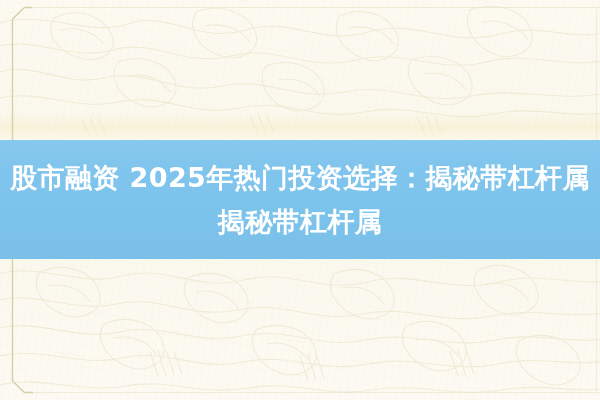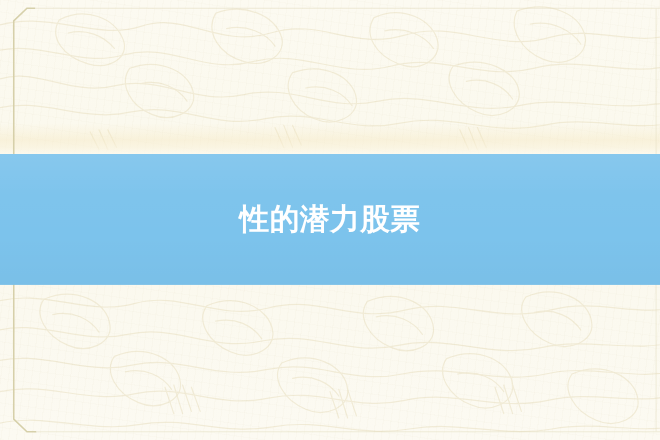--- a/index.html
+++ b/index.html
@@ -197,16 +197,17 @@
       <path d="M 33 392.5 L 600 392.5" fill="none" stroke="#e3ddbe" stroke-width="1.1" opacity="0.5"></path>
       <path d="M 596.5 8 L 596.5 392" fill="none" stroke="#e3ddbe" stroke-width="1.1" opacity="0.4"></path>
     </svg>
   </div>
 
   <div class="ribbon">
     <div class="ribbon-sheen"></div>
   </div>
 
   <div class="headline">
-    <div class="headline-line">性的潜力股票</div>
+    <div class="headline-line">股市融资 2025年热门投资选择：揭秘带杠杆属</div>
+    <div class="headline-line">揭秘带杠杆属</div>
   </div>
 
 </div>
 
 </body></html>

